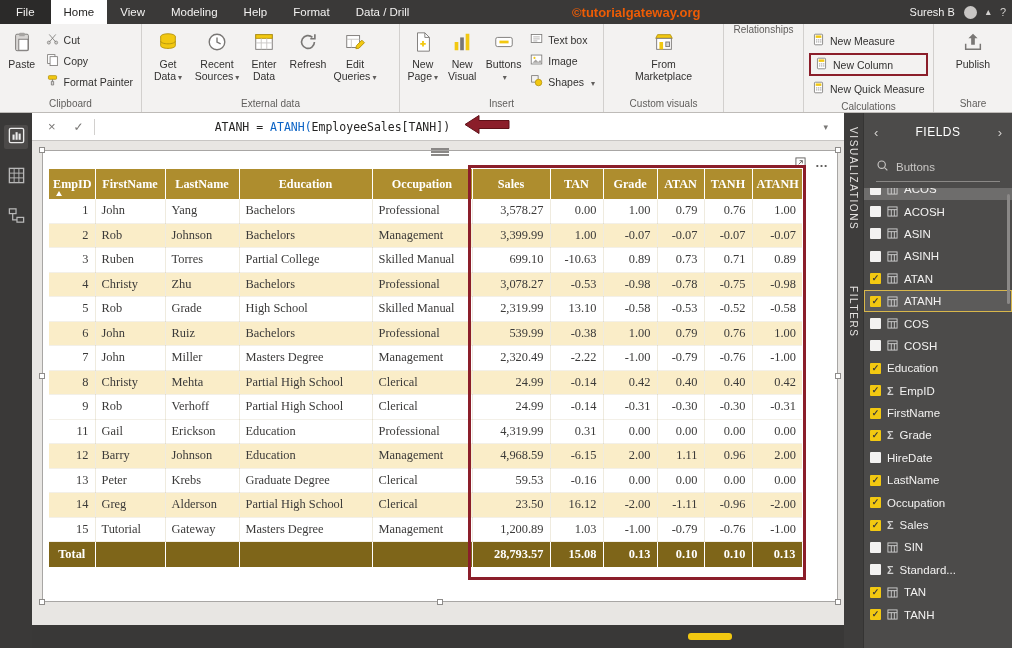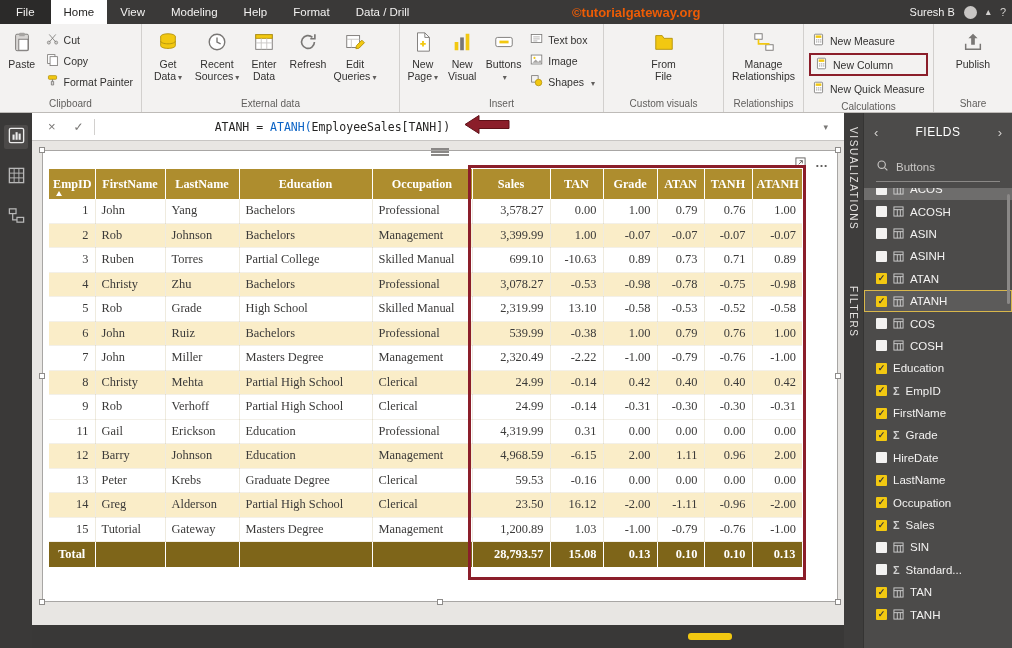--- a/index.html
+++ b/index.html
@@ -100,21 +100,21 @@
   
   .fields-panel{position:absolute;top:113px;left:863px;right:0;bottom:0;background:#4C4B4A;
                 border-left:1px solid #353433;display:flex;flex-direction:column;box-sizing:border-box;}
   .fp-header{height:38px;display:flex;align-items:center;justify-content:space-between;padding:0 10px;flex:none;}
   .fp-title{color:#FFFFFF;font-size:12px;letter-spacing:.5px;}
   .chev{color:#D2D0CE;font-size:13px;cursor:pointer;}
   .fp-search{height:28px;margin:2px 12px 6px 12px;display:flex;align-items:center;gap:7px;
              border-bottom:1px solid #8A8886;flex:none;cursor:text;}
   .fp-search .ph{color:#C8C6C4;font-size:11.5px;}
   .fp-list{flex:1;overflow:hidden;position:relative;padding-top:2px;}
-  .f-row{height:22.4px;display:flex;align-items:center;gap:6px;padding-left:12px;cursor:pointer;box-sizing:border-box;}
+  .f-row{height:22.4px;display:flex;align-items:center;gap:6px;padding-left:6px;cursor:pointer;box-sizing:border-box;}
   .f-row.partial{margin-top:-12px;background:#6E6D6C;}
   .f-row.sel{background:#5C5B5A;box-shadow:inset 0 0 0 1px #D8B74B;}
   .cb{width:11px;height:11px;border-radius:1px;background:#F3F2F1;flex:none;
       display:flex;align-items:center;justify-content:center;font-size:9px;line-height:1;color:#3B3A39;font-weight:bold;}
   .cb.on{background:#F2C811;}
   .fi{flex:none;display:flex;align-items:center;}
   .fi.sigma{color:#D0D0D0;font-size:11px;font-weight:bold;}
   .f-name{color:#F3F2F1;font-size:11.5px;white-space:nowrap;}
   .fp-scrollbar{position:absolute;right:2px;top:6px;width:3px;height:110px;background:#8A8887;border-radius:2px;cursor:pointer;}
 </style>
@@ -273,41 +273,34 @@
             <span>Shapes</span>
             <span class="drop"></span>
           </div>
         </div>
       </div>
       <div class="rcaption">Insert</div>
     </div>
 
     <div class="rgroup" style="width:120px">
       <div class="rbody" style="justify-content:center">
-        <div class="rbtn-lg" style="width:40px">
-          <span><svg viewBox="0 0 24 24">
-                <path d="M3 5 h7 l2 3 h9 v12 h-18 z" fill="#F2C811" stroke="#B5940C"></path>
-              </svg></span>
-          <span>From File</span>
+        <div class="rbtn-lg" style="width:64px">
+          <span><svg viewBox="0 0 24 24">
+                <path d="M3 8 l2 -4 h14 l2 4 z" fill="#F2C811" stroke="#B5940C"></path>
+                <rect x="4" y="8" width="16" height="12" fill="#fff" stroke="#797775"></rect>
+                <rect x="7" y="12" width="4" height="8" fill="#F2C811"></rect>
+                <rect x="14" y="12" width="4" height="5" fill="#D8D6D4" stroke="#797775"></rect>
+              </svg></span>
+          <span>From Marketplace</span>
         </div>
       </div>
       <div class="rcaption">Custom visuals</div>
     </div>
 
     <div class="rgroup" style="width:80px">
-      <div class="rbody" style="justify-content:center">
-        <div class="rbtn-lg" style="width:72px">
-          <span><svg viewBox="0 0 24 24">
-                <rect x="2" y="3" width="8" height="6" fill="#fff" stroke="#797775"></rect>
-                <rect x="14" y="15" width="8" height="6" fill="#fff" stroke="#797775"></rect>
-                <path d="M6 9 v5 h12" fill="none" stroke="#F2C811" stroke-width="1.8"></path>
-              </svg></span>
-          <span>Manage Relationships</span>
-        </div>
-      </div>
       <div class="rcaption">Relationships</div>
     </div>
 
     <div class="rgroup" style="width:130px">
       <div class="rbody">
         <div class="rstack" style="padding-top:4px">
           <div class="rbtn-sm">
             <span><svg viewBox="0 0 16 16">
                   <rect x="3" y="1.5" width="10" height="13" rx="1" fill="#fff" stroke="#797775"></rect>
                   <rect x="4.5" y="3" width="7" height="3" fill="#F2C811"></rect>

